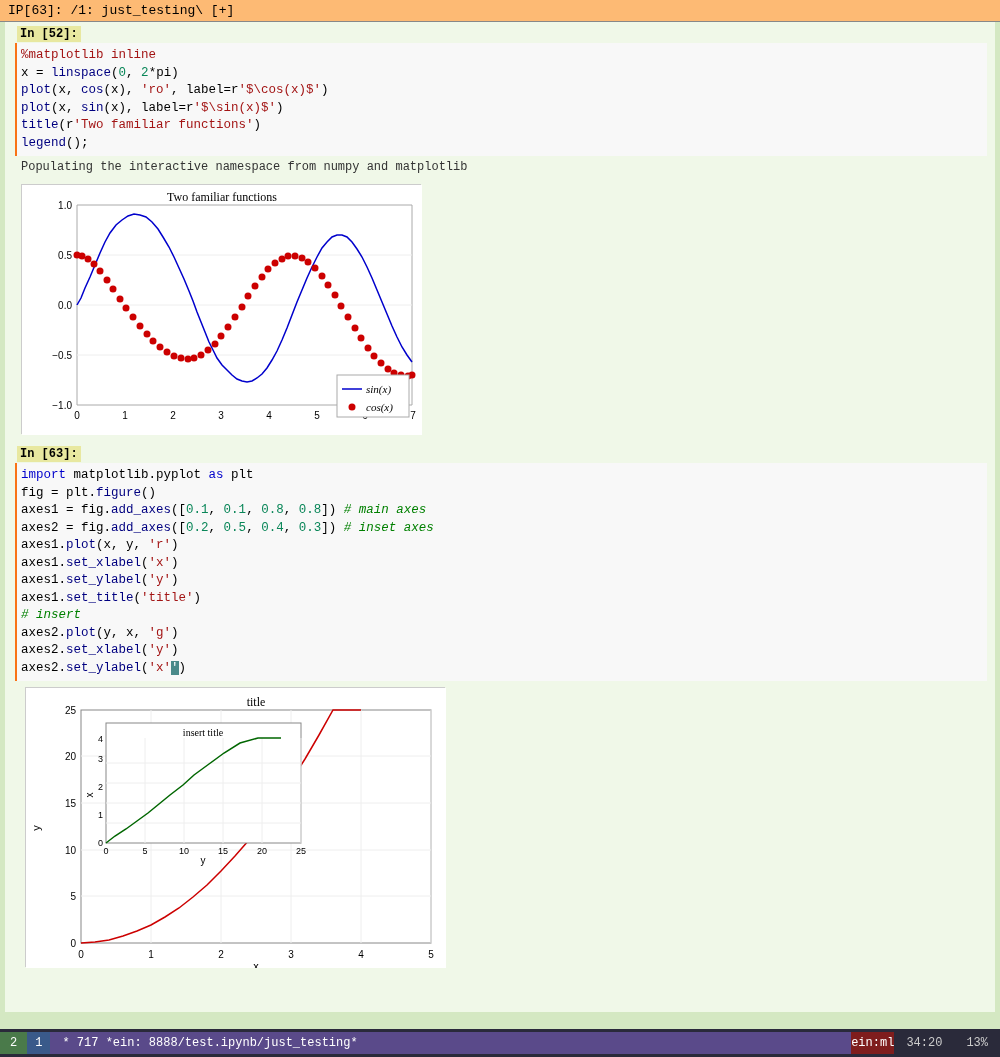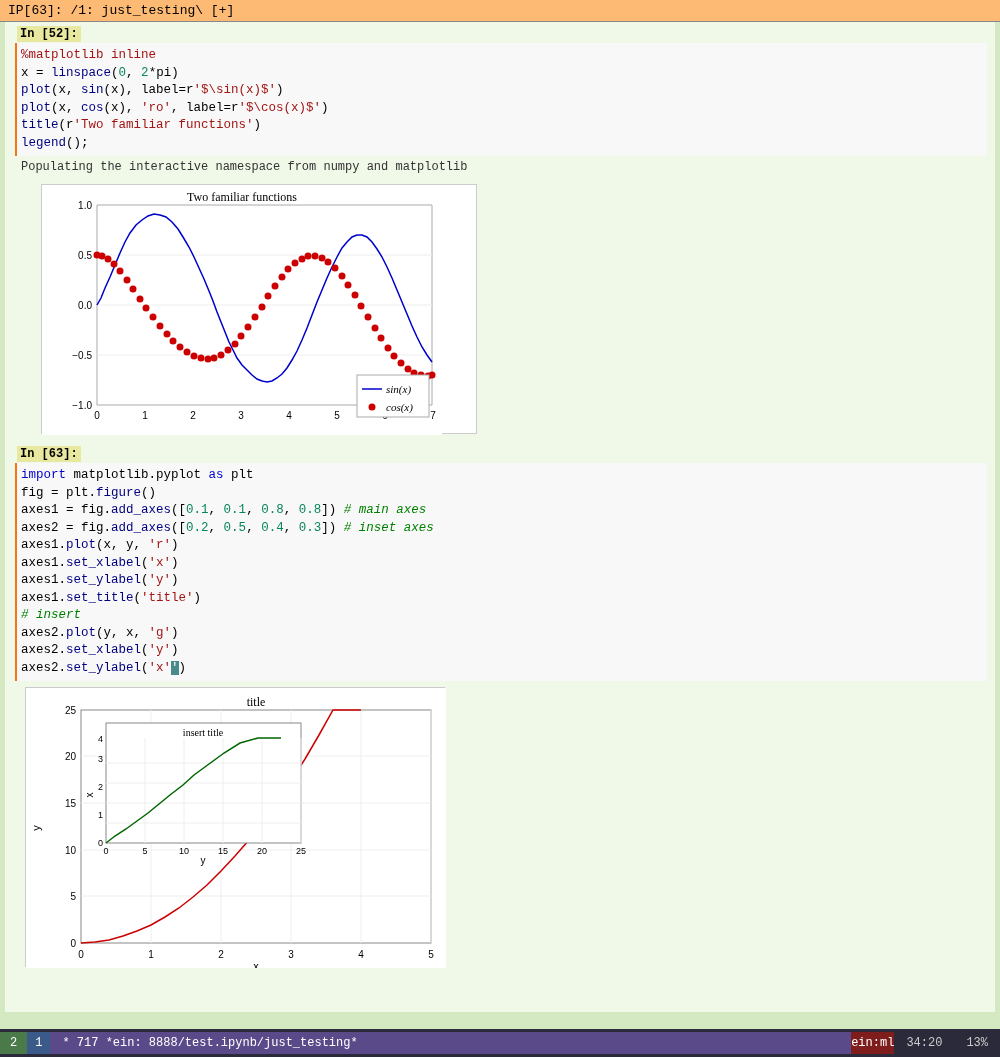--- a/index.html
+++ b/index.html
@@ -136,31 +136,31 @@
 
 <div id="notebook">
 
   <div class="cell">
     <div style="padding: 2px 4px;">
       <span class="cell-in-label">In [52]:</span>
     </div>
     <div class="cell-content">
       <span class="code-line"><span style="color:#a31515;">%matplotlib inline</span></span>
       <span class="code-line">x <span style="color:#000;">=</span> <span style="color:#000080;">linspace</span>(<span style="color:#098658;">0</span>, <span style="color:#098658;">2</span>*pi)</span>
+      <span class="code-line"><span style="color:#000080;">plot</span>(x, <span style="color:#000080;">cos</span>(x), <span style="color:#a31515;">'ro'</span>, label=r<span style="color:#a31515;">'$\cos(x)$'</span>)</span>
       <span class="code-line"><span style="color:#000080;">plot</span>(x, <span style="color:#000080;">sin</span>(x), label=r<span style="color:#a31515;">'$\sin(x)$'</span>)</span>
-      <span class="code-line"><span style="color:#000080;">plot</span>(x, <span style="color:#000080;">cos</span>(x), <span style="color:#a31515;">'ro'</span>, label=r<span style="color:#a31515;">'$\cos(x)$'</span>)</span>
       <span class="code-line"><span style="color:#000080;">title</span>(r<span style="color:#a31515;">'Two familiar functions'</span>)</span>
       <span class="code-line"><span style="color:#000080;">legend</span>();</span>
     </div>
     <div class="output-area">
       <span>Populating the interactive namespace from numpy and matplotlib</span>
     </div>
   </div>
 
-  <div class="plot-container" style="width: 436px; height: 250px; margin-left: 36px; position: relative;">
+  <div class="plot-container" style="width: 400px; height: 250px; margin-left: 16px; position: relative;">
     <svg width="400" height="250">
 
       <rect x="0" y="0" width="400" height="250" fill="white"></rect>
 
       <text x="200" y="16" text-anchor="middle" font-size="12" font-family="serif">Two familiar functions</text>
 
       <line x1="55" y1="20" x2="55" y2="220" stroke="#aaa" stroke-width="1"></line>
       <line x1="55" y1="220" x2="390" y2="220" stroke="#aaa" stroke-width="1"></line>
       <line x1="390" y1="20" x2="390" y2="220" stroke="#aaa" stroke-width="1"></line>
       <line x1="55" y1="20" x2="390" y2="20" stroke="#aaa" stroke-width="1"></line>

